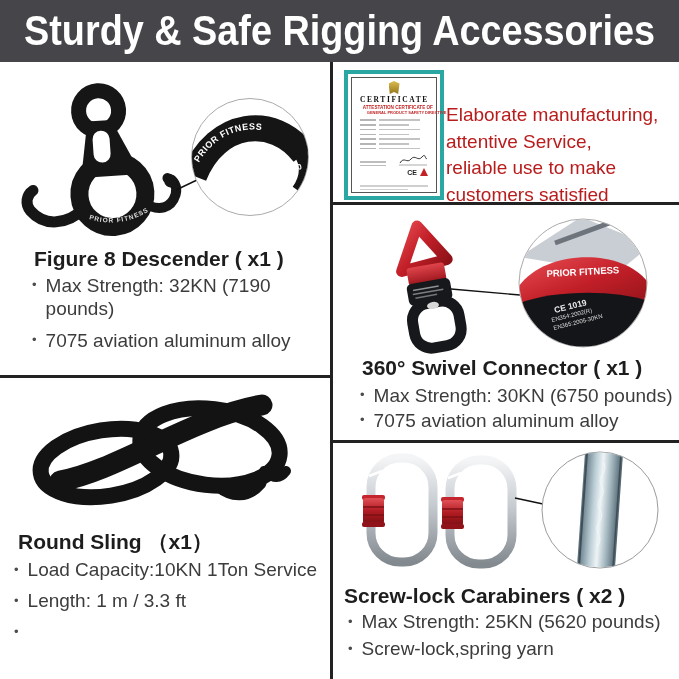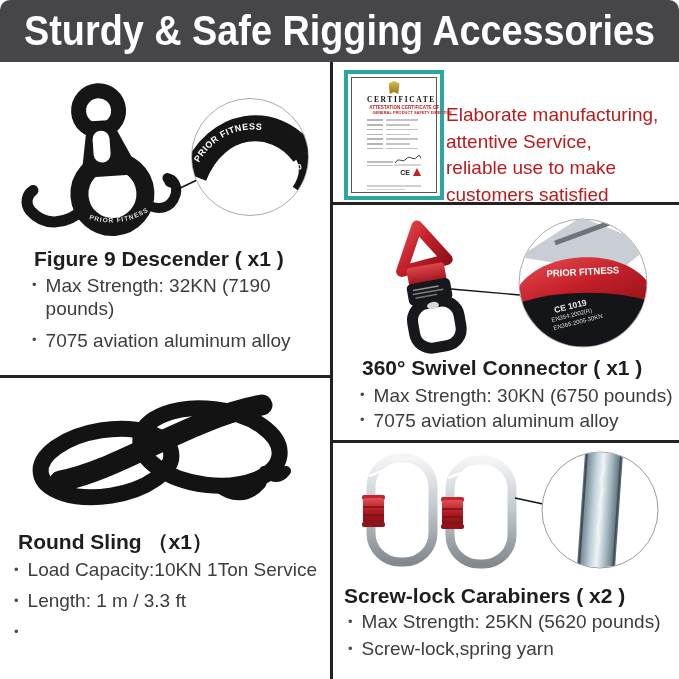--- a/index.html
+++ b/index.html
@@ -1,18 +1,18 @@
 <!DOCTYPE html>
 <html><head>
 <meta charset="utf-8">
 <style>
   html,body{margin:0;padding:0;background:#fff;}
   #canvas{
     position:relative;width:679px;height:679px;overflow:hidden;background:#fff;
-    font-family:"Liberation Sans",sans-serif;color:#3c3c3c;border-radius:10px;
+    font-family:"Liberation Sans",sans-serif;color:#3c3c3c;
   }
   
   .banner{position:absolute;left:0;top:0;width:679px;height:62px;background:#46464a;
     display:flex;align-items:center;justify-content:center;}
   .banner-title{color:#fff;font-size:42px;font-weight:bold;white-space:nowrap;
     transform:scaleX(.9);transform-origin:center;letter-spacing:0;}
   
   .vdiv{position:absolute;left:330px;top:62px;width:3px;height:617px;background:#222;}
   .hdiv-left{position:absolute;left:0;top:375px;width:330px;height:3px;background:#222;}
   .hdiv-r1{position:absolute;left:333px;top:202px;width:346px;height:3px;background:#222;}
@@ -27,21 +27,21 @@
   #sling-bullets{left:14px;top:559px;width:322px;} #sling-bullets li{margin-bottom:9px;}
   #swivel-bullets{left:360px;top:384px;width:318px;} #swivel-bullets li{line-height:23px;margin-bottom:2px;}
   #carab-bullets{left:348px;top:611px;width:330px;} #carab-bullets li{margin-bottom:5px;}
   .rohs-title{position:absolute;left:446px;top:76px;width:228px;text-align:center;
     font-size:20px;font-weight:bold;color:#1d1d1d;}
   .rohs-body{position:absolute;left:446px;top:102px;width:232px;font-size:19px;
     line-height:26.5px;color:#b91c1c;white-space:pre-line;}
   
   .cert{position:absolute;left:344px;top:70px;width:100px;height:130px;background:#fff;
     border:4px solid #2aa7a2;box-sizing:border-box;padding:3px;}
-  .cert-inner{border:1px solid #555;height:100%;box-sizing:border-box;padding:2px 15px;
+  .cert-inner{border:1px solid #555;height:100%;box-sizing:border-box;padding:2px 8px;
     display:flex;flex-direction:column;}
   .cert-badge{width:11px;height:13px;margin:1px auto 1px;flex:0 0 auto;
     background:linear-gradient(#dcbc4e,#96771e);
     clip-path:polygon(50% 0,100% 20%,88% 100%,50% 84%,12% 100%,0 20%);}
   .cert-title{font-family:"Liberation Serif",serif;font-weight:bold;font-size:7.5px;
     letter-spacing:1.6px;text-align:center;color:#101010;white-space:nowrap;}
   .cert-red1,.cert-red2{color:#c02525;font-weight:bold;text-align:center;white-space:nowrap;}
   .cert-red1{font-size:5px;transform:scale(.92);transform-origin:center;}
   .cert-red2{font-size:5px;transform:scale(.8);transform-origin:center top;}
   .crow{display:flex;gap:3px;margin-top:3.2px;}
@@ -99,21 +99,21 @@
     <line x1="164" y1="112" x2="185" y2="102" stroke="#111" stroke-width="1.4"></line>
     <circle cx="238" cy="79" r="58.5" fill="#fff" stroke="#aaa" stroke-width="1"></circle>
     <g clip-path="url(#fclip)">
       <path d="M 182 98 C 204 42 262 36 292 76" fill="none" stroke="#151515" stroke-width="26"></path>
       <path d="M 289 72 C 299 86 298 100 288 114" fill="none" stroke="#151515" stroke-width="18"></path>
       <text font-size="9" font-weight="bold" fill="#fff" letter-spacing=".5"><textPath href="#fp-bandtext" startOffset="6">PRIOR FITNESS</textPath></text>
       <text x="272" y="96" transform="rotate(-16 272 96)" font-size="8" font-weight="bold" fill="#fff">kN50</text>
     </g>
   </svg>
 
-  <div class="h" style="left:34px;top:247px;">Figure 9 Descender ( x1 )</div>
+  <div class="h" style="left:34px;top:247px;">Figure 8 Descender ( x1 )</div>
   <ul class="bullets" id="fig8-bullets">
     <li>
       <span class="dot">•</span>
       <span class="btext">Max Strength: 32KN (7190 pounds)</span>
       </li>
     <li>
       <span class="dot">•</span>
       <span class="btext">7075 aviation aluminum alloy</span>
       </li>
   </ul>

